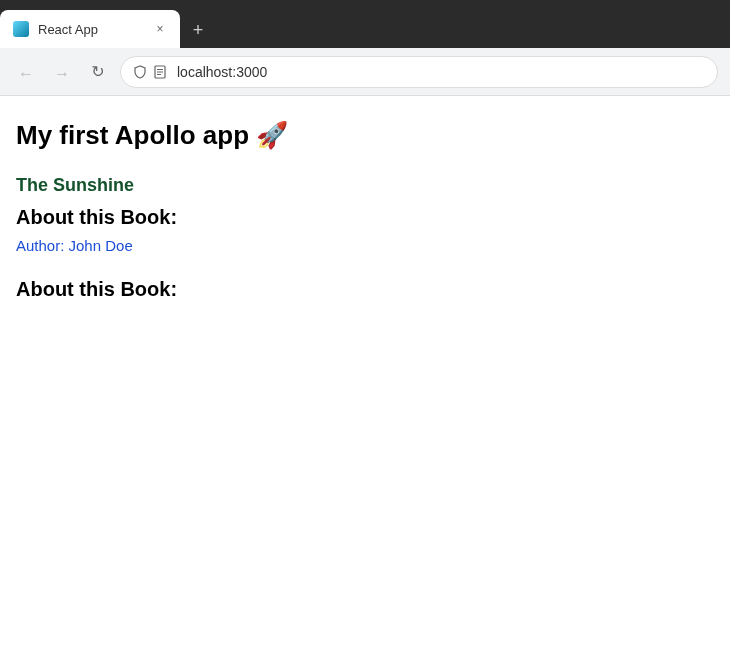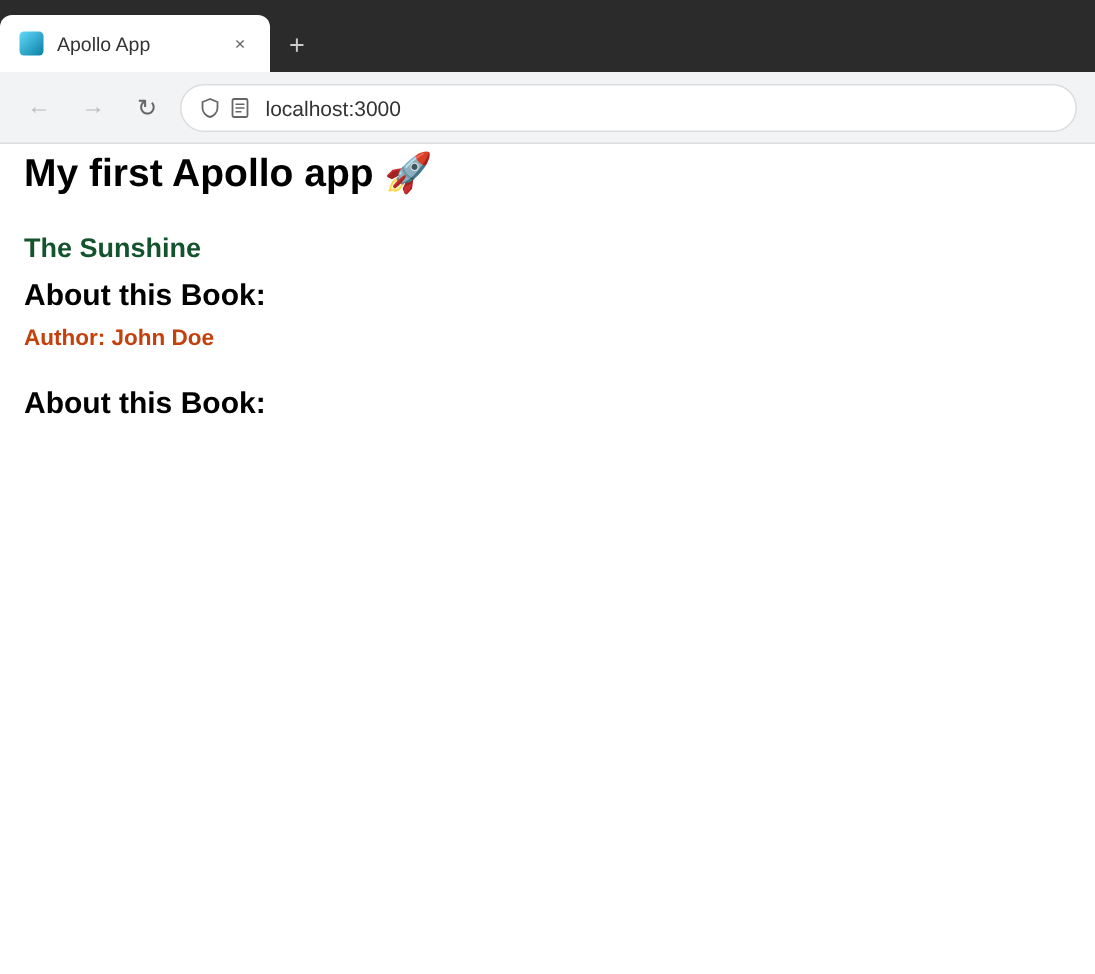--- a/index.html
+++ b/index.html
@@ -149,21 +149,21 @@
       font-size: 14px;
     }
 
     .address-text {
       font-size: 14px;
       color: #333;
     }
 
     
     .page-content {
-      padding: 4px 16px;
+      padding: 24px 16px;
       background: #fff;
     }
 
     .app-title {
       font-size: 26px;
       font-weight: bold;
       margin-bottom: 24px;
       color: #000;
     }
 
@@ -180,34 +180,34 @@
 
     .book-about {
       font-size: 20px;
       font-weight: bold;
       margin-bottom: 8px;
       color: #000;
     }
 
     .book-author {
       font-size: 15px;
-      color: #c2410c;
-      font-weight: bold;
+      color: #1d4ed8;
+      font-weight: normal;
     }
   </style>
 </head>
 <body>
 
 <div class="browser-chrome">
   <div class="tab-bar">
     <div class="tab-active">
       <div class="tab-favicon">
         <div class="tab-favicon-icon"></div>
       </div>
-      <span class="tab-title">Apollo App</span>
+      <span class="tab-title">React App</span>
       <span class="tab-close">×</span>
     </div>
     <div class="new-tab-btn">+</div>
   </div>
 </div>
 
 <div class="nav-bar">
   <button class="nav-btn disabled">
     <span>←</span>
   </button>

